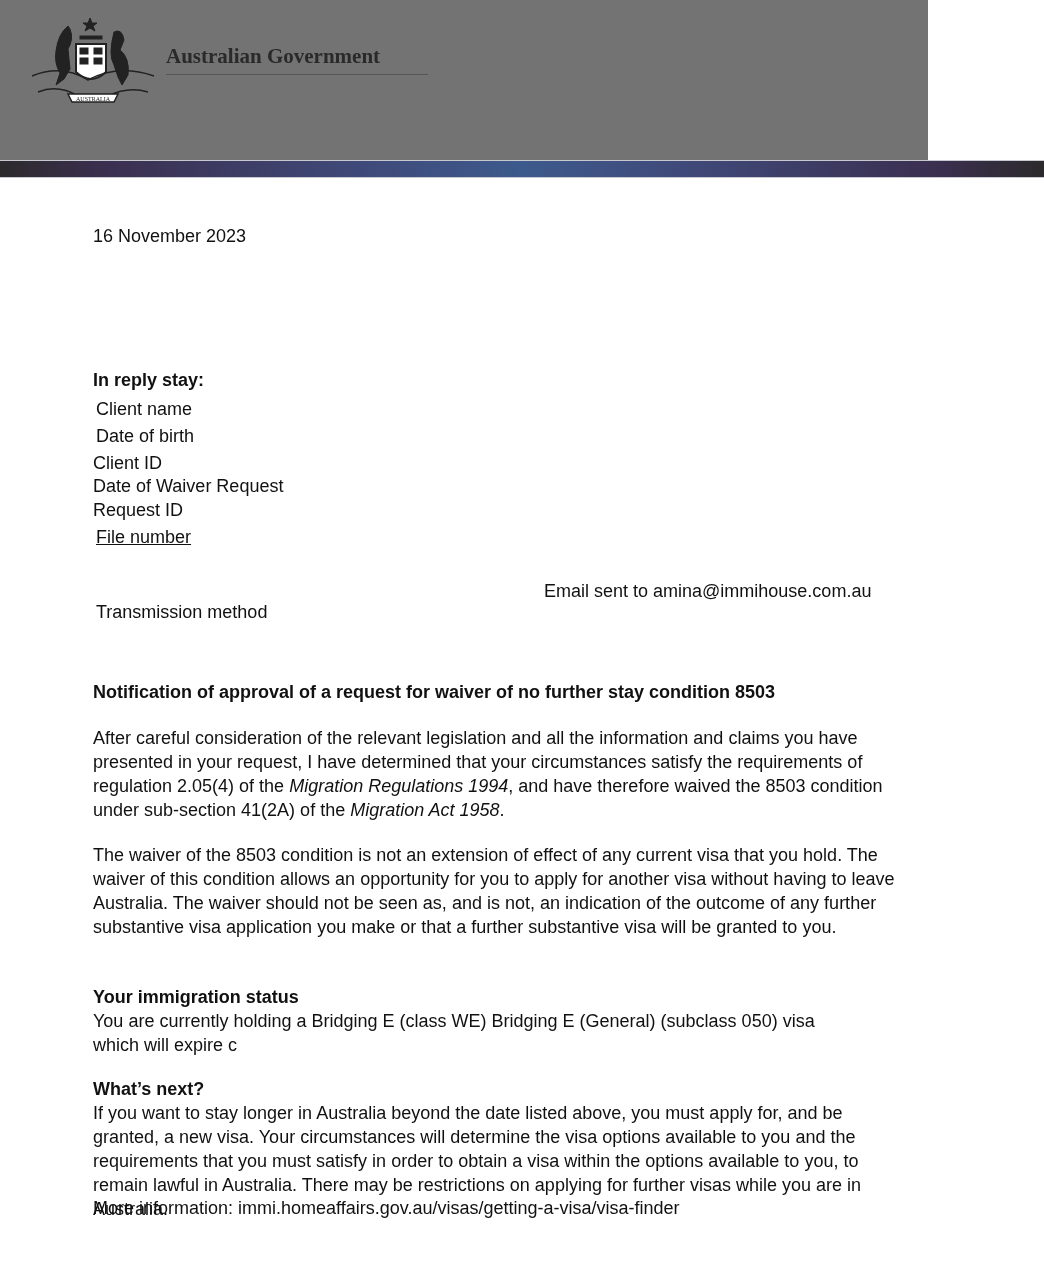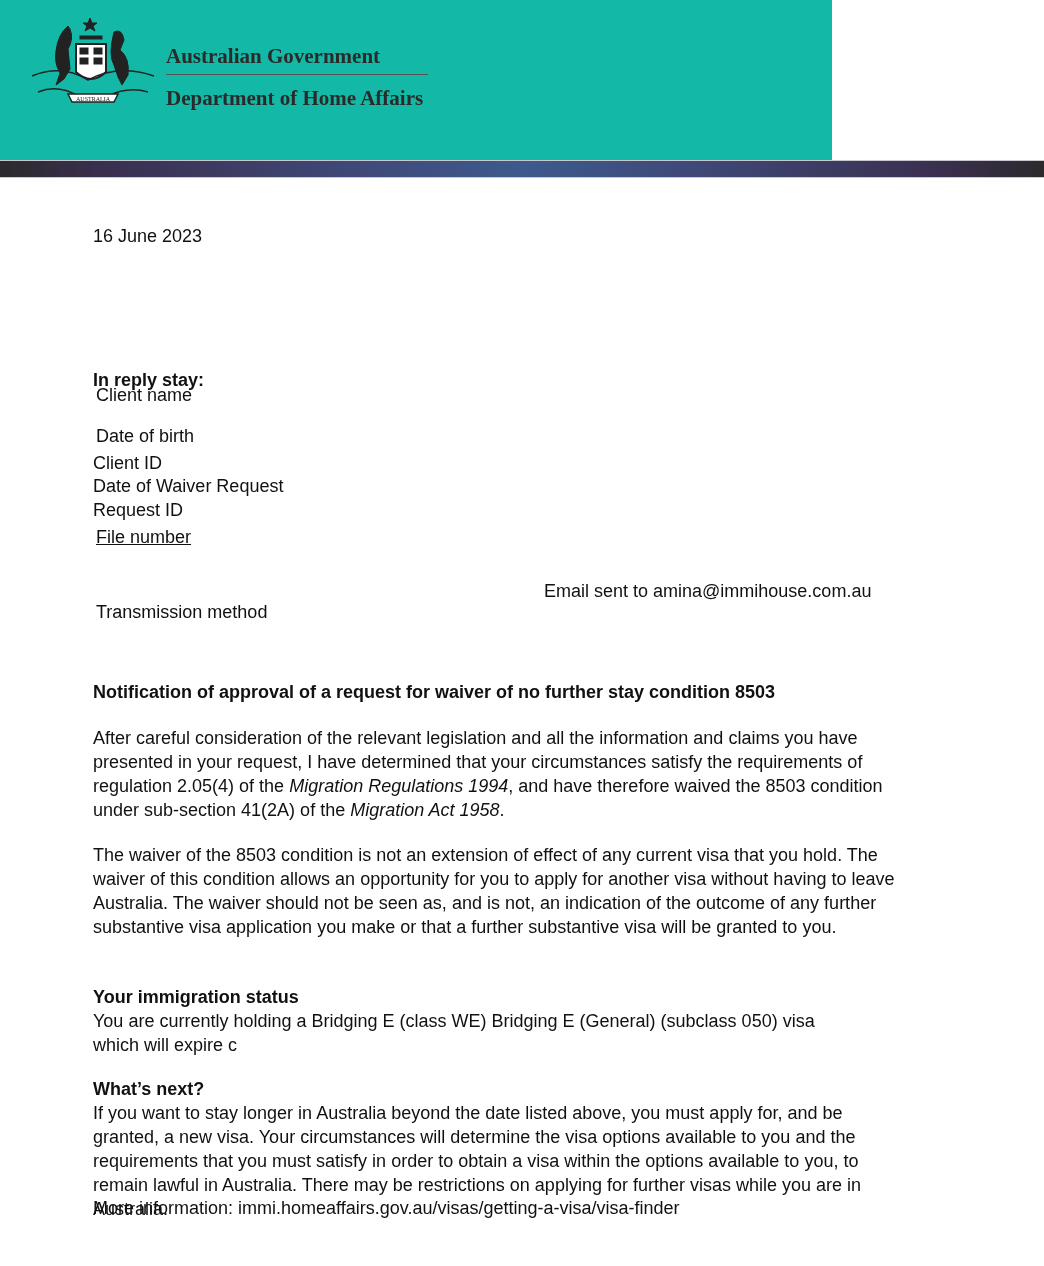--- a/index.html
+++ b/index.html
@@ -4,22 +4,22 @@
   <style>
     html, body { margin: 0; padding: 0; }
     body {
       width: 1044px; height: 1266px; overflow: hidden;
       background: #ffffff;
       font-family: "Liberation Sans", sans-serif;
       color: #111;
       position: relative;
     }
     .header {
-      position: absolute; left: 0; top: 0; width: 832px; height: 160px;
-      background: #14b8a6;
+      position: absolute; left: 0; top: 0; width: 928px; height: 160px;
+      background: #737373;
     }
     .crest { position: absolute; left: 28px; top: 14px; width: 130px; height: 98px; }
     .gov-name {
       position: absolute; left: 166px; top: 44px;
       font-family: "Liberation Serif", serif; font-weight: bold; font-size: 21px; color: #2a2a2a;
     }
     .gov-rule { position: absolute; left: 166px; top: 74px; width: 262px; height: 1px; background: #555; }
     .dept-name {
       position: absolute; left: 166px; top: 86px;
       font-family: "Liberation Serif", serif; font-weight: bold; font-size: 21px; color: #2a2a2a;
@@ -51,28 +51,27 @@
       <path d="M40,12 q-10,8 -12,25 q-2,12 4,22 l-4,12 l8,-6 l6,-10 l-2,-20 q6,-10 2,-20 z"></path>
       <path d="M86,18 q8,-4 10,8 l-4,10 q10,8 8,25 l-6,10 l-4,-8 l-4,-12 q-6,-10 0,-33 z"></path>
       <path d="M4,62 q30,-12 56,4 q30,-16 66,-4" fill="none" stroke-width="1.5"></path>
       <path d="M10,78 q20,-8 40,4 M80,82 q20,-10 40,-4" fill="none" stroke-width="1.5"></path>
       <path d="M40,80 h50 l-4,8 h-42 z" fill="#fff" stroke-width="1.5"></path>
     </g>
     <text x="65" y="87" font-size="6" text-anchor="middle" fill="#222" font-family="Liberation Serif, serif">AUSTRALIA</text>
   </svg>
   <div class="gov-name">Australian Government</div>
   <div class="gov-rule"></div>
-  <div class="dept-name">Department of Home Affairs</div>
 </div>
 <div class="band"></div>
 
-<div class="t" style="left:93px; top:224px;">16 June 2023</div>
+<div class="t" style="left:93px; top:224px;">16 November 2023</div>
 
 <div class="t b" style="left:93px; top:368px;">In reply stay:</div>
-<div class="t" style="left:96px; top:383px;">Client name</div>
+<div class="t" style="left:96px; top:397px;">Client name</div>
 <div class="t" style="left:96px; top:424px;">Date of birth</div>
 <div class="t" style="left:93px; top:451px;">Client ID</div>
 <div class="t" style="left:93px; top:474px;">Date of Waiver Request</div>
 <div class="t" style="left:93px; top:498px;">Request ID</div>
 <div class="t" style="left:96px; top:525px;text-decoration:underline;">File number</div>
 
 <div class="t" style="left:96px; top:600px;">Transmission method</div>
 <div class="t" style="left:508px; top:579px;margin-left:36px;">Email sent to amina@immihouse.com.au</div>
 
 <div class="t b" style="left:93px; top:680px;">Notification of approval of a request for waiver of no further stay condition 8503</div>

